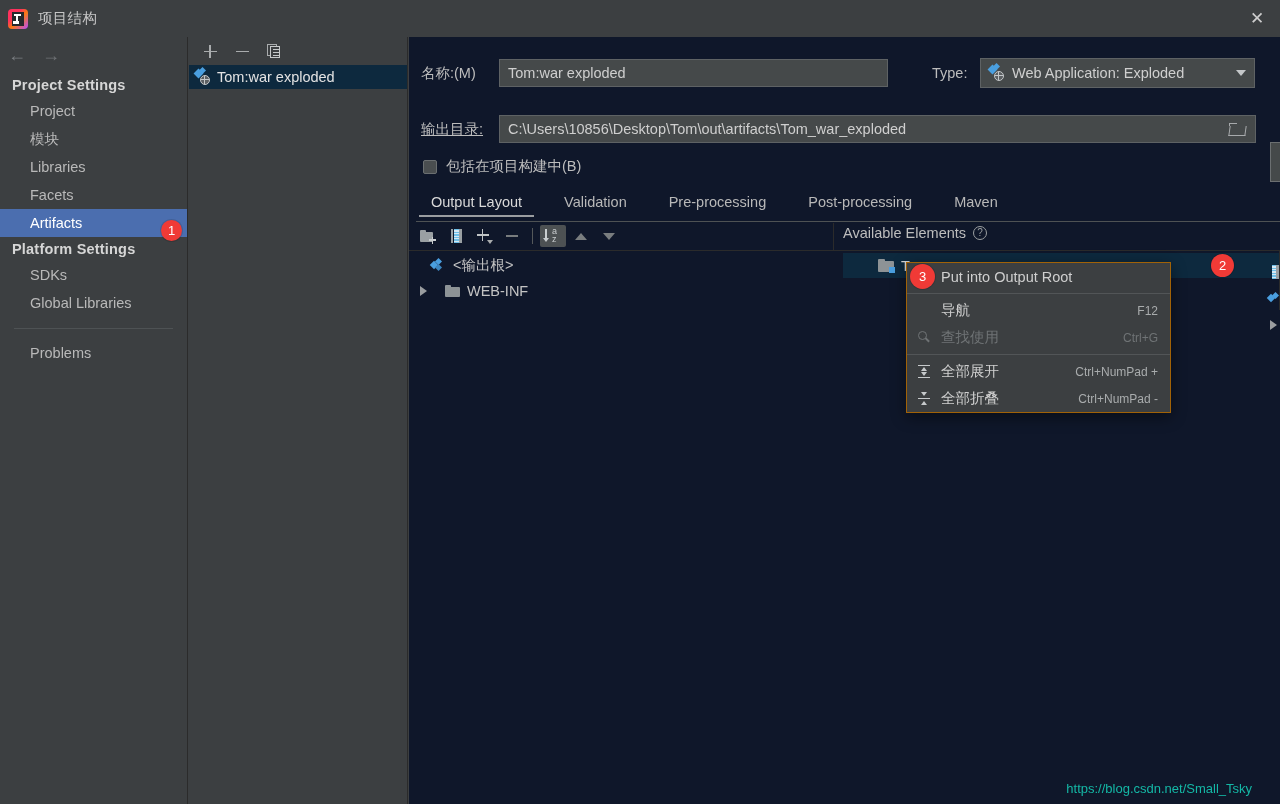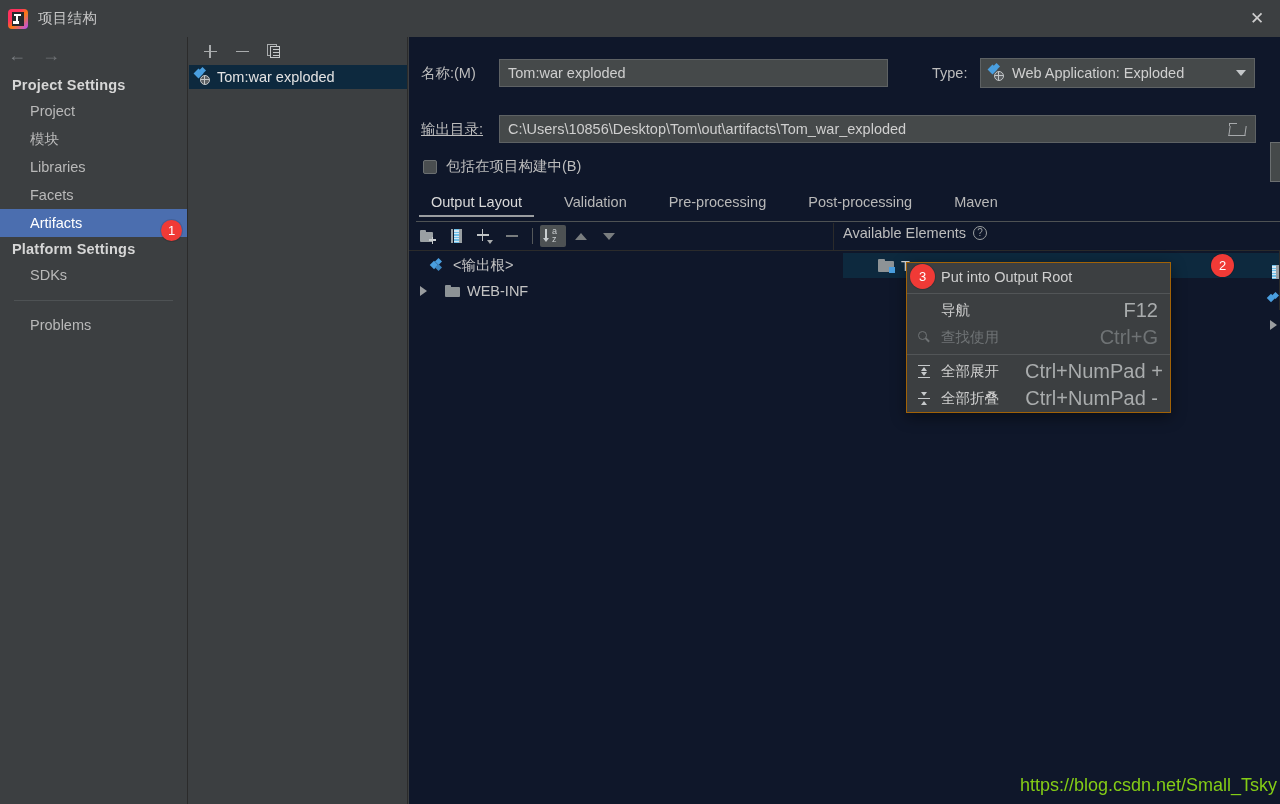--- a/index.html
+++ b/index.html
@@ -317,21 +317,21 @@
     position: absolute; background: #3c3f41; border: 1px solid #a16207;
     box-shadow: 0 4px 14px rgba(0,0,0,.45); z-index: 50;
   }
   .ctx-item {
     display: flex; align-items: center; height: 27px;
     font-size: 14.5px; color: #cfcfcf; padding: 0 12px 0 0;
     white-space: nowrap;
   }
   .ctx-item .ic { width: 34px; display: flex; align-items: center; justify-content: center; flex: none; }
   .ctx-item .lbl { flex: 1 1 auto; }
-  .ctx-item .sc { color: #a9acad; margin-left: 26px; font-size: 20px; text-align: right; }
+  .ctx-item .sc { color: #a9acad; margin-left: 26px; font-size: 12px; text-align: right; }
   .ctx-item.disabled .lbl, .ctx-item.disabled .sc { color: #6f7375; }
   .ctx-sep { height: 1px; background: #525557; margin: 3px 0; }
 
   .mag { position: relative; width: 13px; height: 13px; }
   .mag .c { position: absolute; left: 0; top: 0; width: 9px; height: 9px; border: 1.4px solid #6f7375; border-radius: 50%; }
   .mag .h { position: absolute; left: 7.5px; top: 8px; width: 5px; height: 1.5px; background: #6f7375; transform: rotate(45deg); }
 
   .expand-ic { position: relative; width: 14px; height: 14px; }
   .expand-ic .ln { position: absolute; left: 1px; width: 12px; height: 1.4px; background: #c6c9cb; }
   .expand-ic .ln.t { top: 0.5px; } .expand-ic .ln.b { bottom: 0.5px; }
@@ -348,22 +348,22 @@
   .collapse-ic .au {
     position: absolute; left: 4px; top: 0.5px; width: 0; height: 0;
     border-left: 3.2px solid transparent; border-right: 3.2px solid transparent; border-top: 4px solid #c6c9cb;
   }
   .collapse-ic .ad {
     position: absolute; left: 4px; bottom: 0.5px; width: 0; height: 0;
     border-left: 3.2px solid transparent; border-right: 3.2px solid transparent; border-bottom: 4px solid #c6c9cb;
   }
 
   .watermark {
-    position: absolute; right: 3px; bottom: 8px;
-    font-size: 18px; color: #84cc16;
+    position: absolute; right: 28px; bottom: 8px;
+    font-size: 13px; color: #14b8a6;
   }
 
   
   .edge-box {
     position: absolute; right: 0; top: 105px; width: 10px; height: 40px;
     border: 1px solid #6b6f71; border-right: none; background: #45494a;
   }
   .edge-jar { position: absolute; right: 0; top: 228px; width: 8px; height: 14px; }
   .edge-jar .zip {
     position: absolute; left: 0; top: 0; width: 4px; height: 14px;
@@ -418,20 +418,23 @@
     <div class="nav-item">
       <span>Facets</span>
     </div>
     <div class="nav-item selected">
       <span>Artifacts</span>
     </div>
 
     <div class="group-title">Platform Settings</div>
     <div class="nav-item">
       <span>SDKs</span>
+    </div>
+    <div class="nav-item">
+      <span>Global Libraries</span>
     </div>
 
     <div class="sb-sep"></div>
 
     <div class="nav-item">
       <span>Problems</span>
     </div>
   </div>
 
   <div class="badge" style="left:161px; top:220px; width:21px; height:21px;">1</div>

